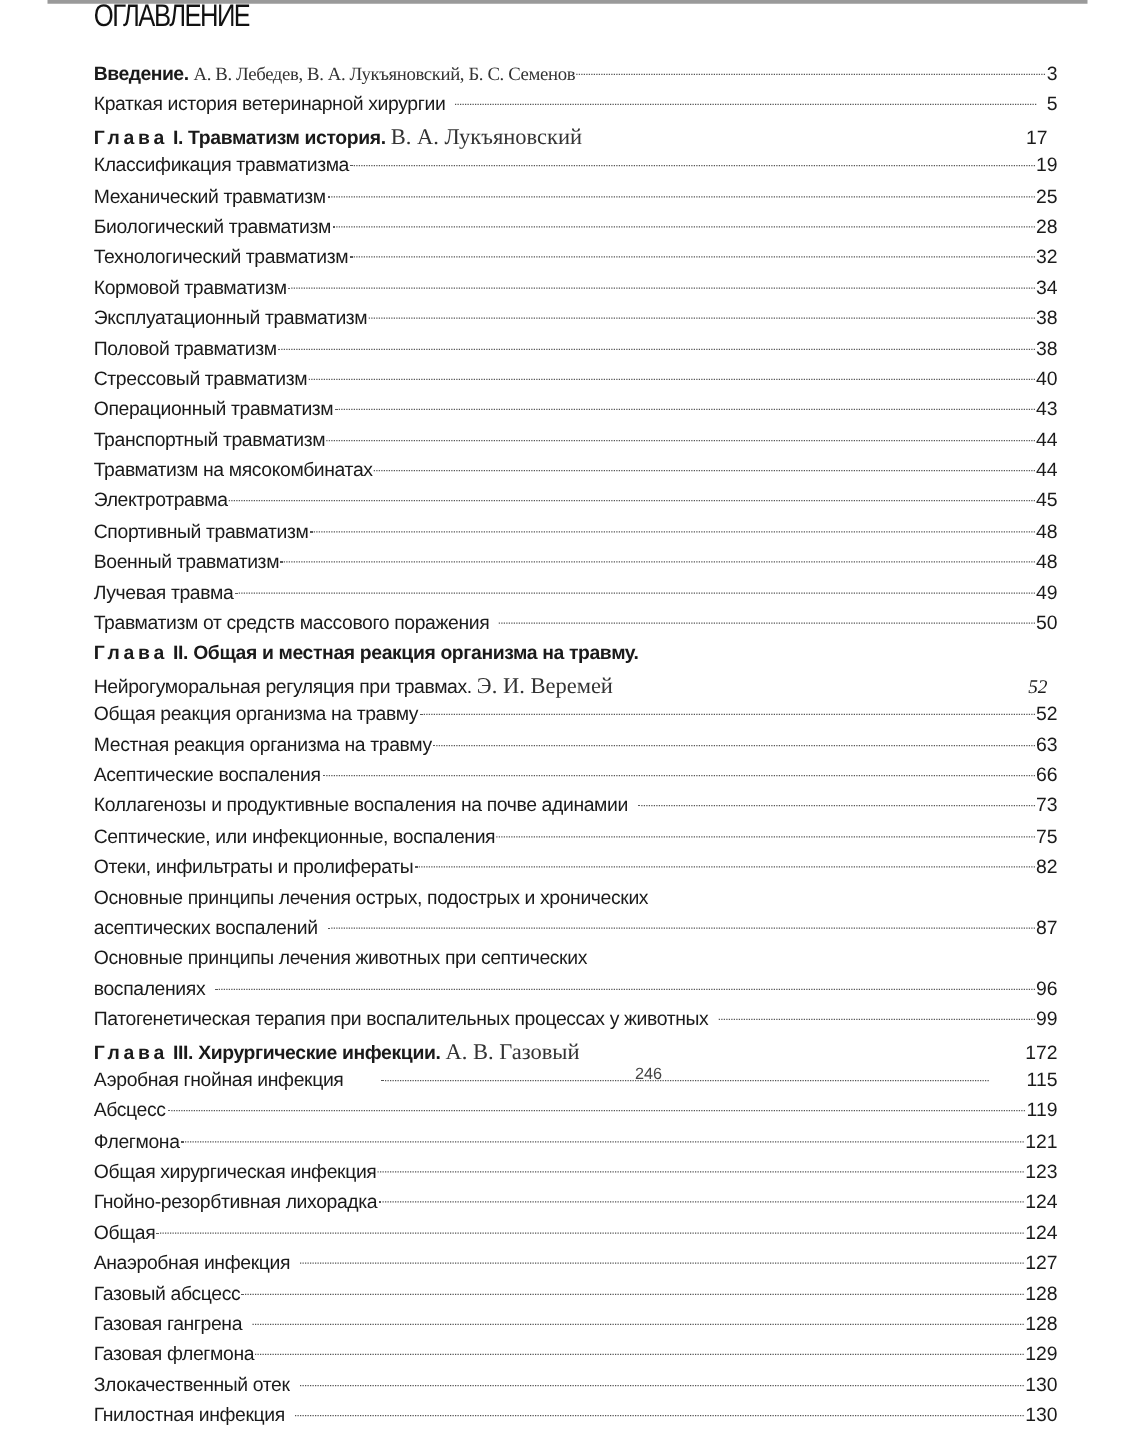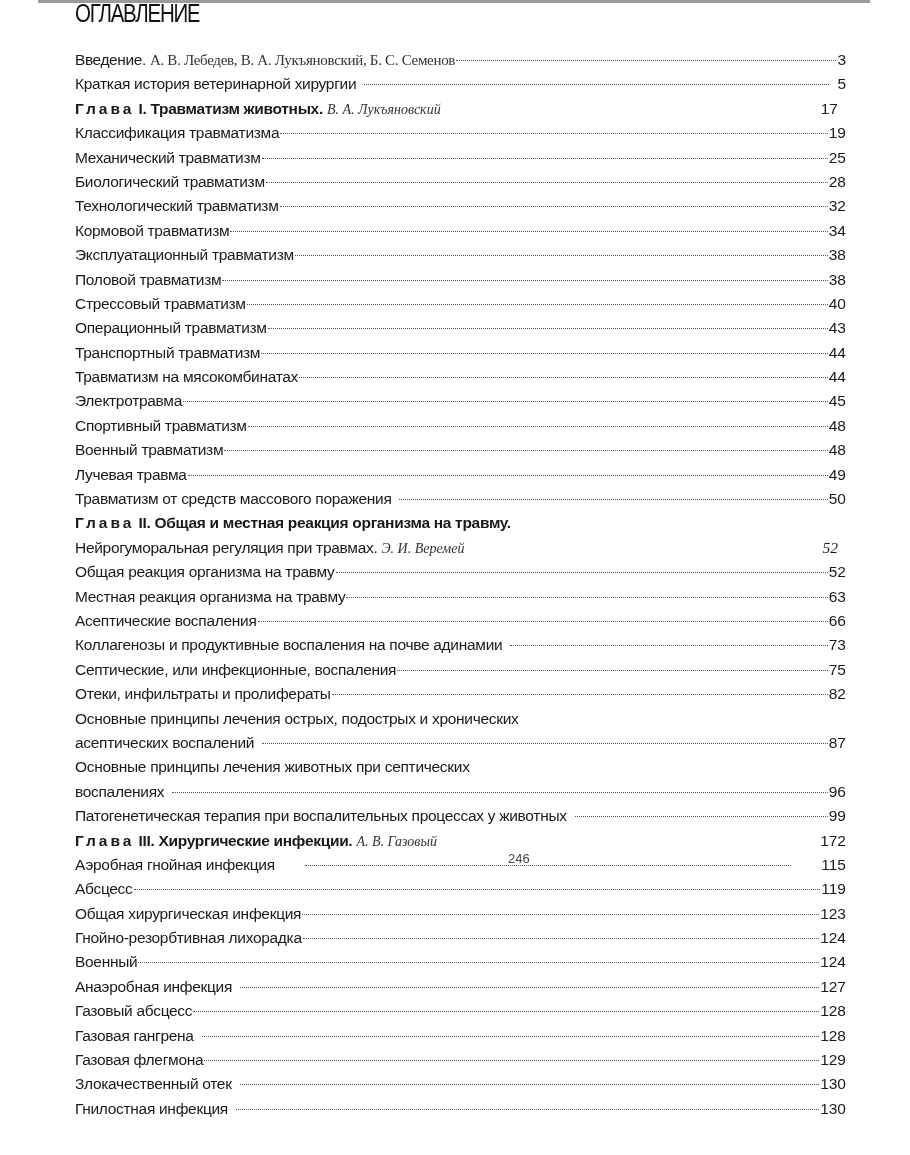--- a/index.html
+++ b/index.html
@@ -53,28 +53,27 @@
       height: 24.4px;
       font-size: 15.5px;
       line-height: 24.4px;
       white-space: nowrap;
     }
     .toc-row .label {
       flex: 0 0 auto;
       letter-spacing: -0.3px;
     }
     .toc-row .label b {
-      font-weight: normal;
+      font-weight: bold;
       letter-spacing: -0.4px;
     }
     .toc-row .author {
       font-family: "Liberation Serif", "DejaVu Serif", serif;
-      font-style: italic;
       color: #333;
-      font-size: 14px;
+      font-size: 18px;
       margin-left: 4px;
     }
     .toc-row .author-upright {
       font-family: "Liberation Serif", "DejaVu Serif", serif;
       font-style: normal;
       color: #333;
       font-size: 15px;
       margin-left: 4px;
     }
     .toc-row .leader {
@@ -129,21 +128,21 @@
     <span class="page">3</span>
   </li>
 
   <li class="toc-row">
     <span class="label">Краткая история ветеринарной хирургии</span>
     <span class="leader" style="margin-left:8px;margin-right:8px;"></span>
     <span class="page">5</span>
   </li>
 
   <li class="toc-row chapter">
-    <span class="label"><span class="spaced">Глава</span> <span>I.</span> <span>Травматизм животных.</span></span>
+    <span class="label"><span class="spaced">Глава</span> <span>I.</span> <span>Травматизм история.</span></span>
       <span class="author">В. А. Лукъяновский</span>
     <span class="leader none"></span>
     <span class="page inset">17</span>
   </li>
 
   <li class="toc-row">
       <span class="label">Классификация травматизма</span>
       <span class="leader"></span>
       <span class="page">19</span>
     </li>
@@ -304,31 +303,36 @@
       <span class="leader"></span>
       <span class="page">115</span>
       <span class="stray-mark" style="left:433px;top:-6px;">246</span>
     </li>
   <li class="toc-row">
       <span class="label">Абсцесс</span>
       <span class="leader"></span>
       <span class="page">119</span>
     </li>
   <li class="toc-row">
+      <span class="label">Флегмона</span>
+      <span class="leader"></span>
+      <span class="page">121</span>
+    </li>
+  <li class="toc-row">
       <span class="label">Общая хирургическая инфекция</span>
       <span class="leader"></span>
       <span class="page">123</span>
     </li>
   <li class="toc-row">
       <span class="label">Гнойно-резорбтивная лихорадка</span>
       <span class="leader"></span>
       <span class="page">124</span>
     </li>
   <li class="toc-row">
-      <span class="label">Военный</span>
+      <span class="label">Общая</span>
       <span class="leader"></span>
       <span class="page">124</span>
     </li>
   <li class="toc-row">
       <span class="label">Анаэробная инфекция</span>
       <span class="leader" style="margin-left:8px;"></span>
       <span class="page">127</span>
     </li>
   <li class="toc-row">
       <span class="label">Газовый абсцесс</span>

